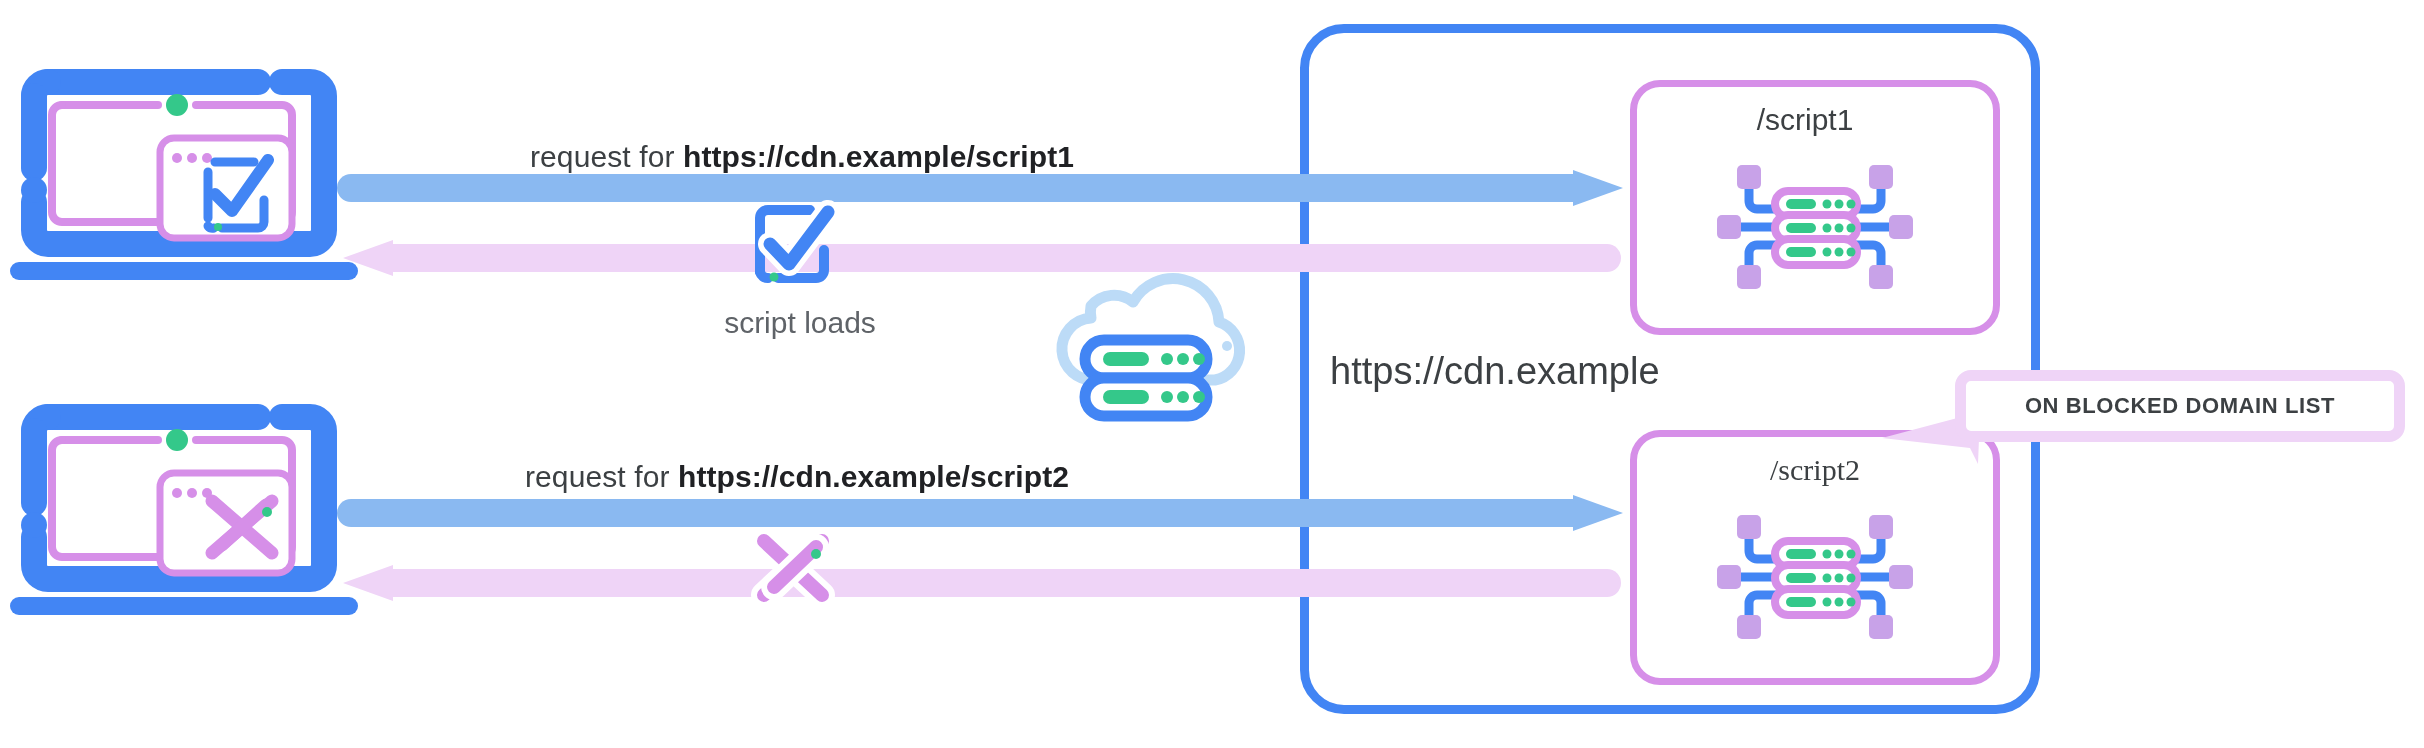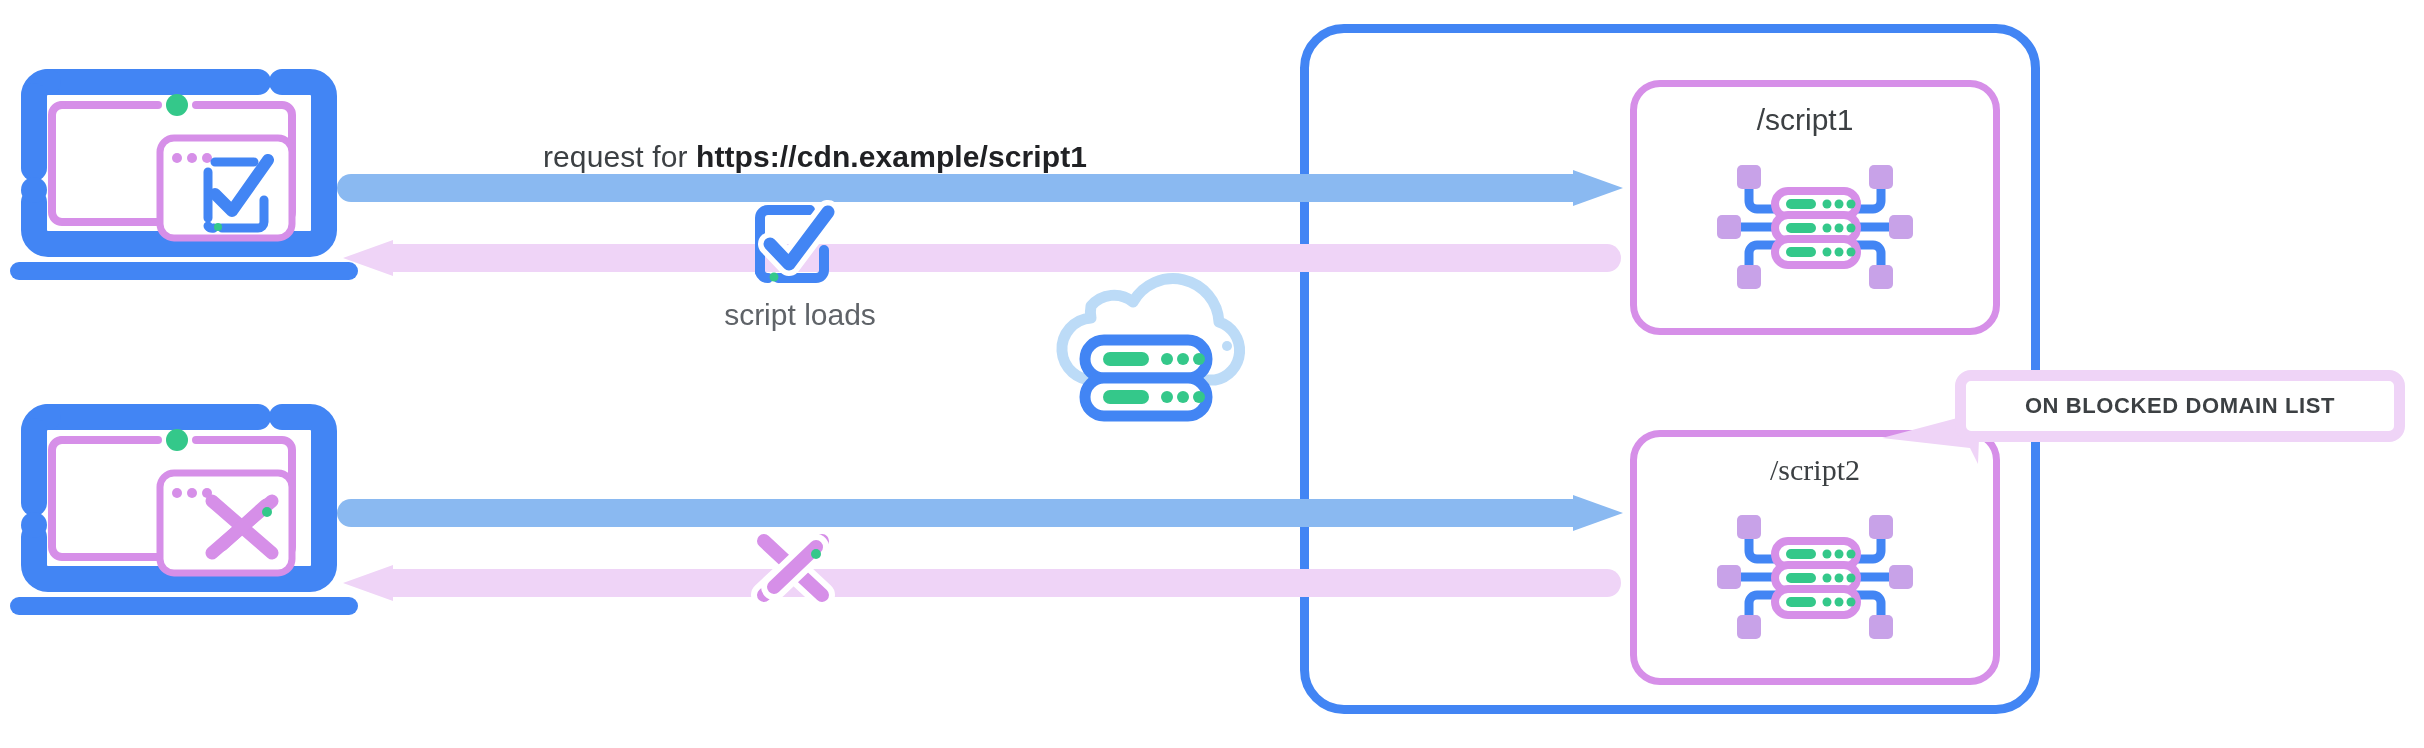--- a/index.html
+++ b/index.html
@@ -21,30 +21,30 @@
   }
   .abs { position: absolute; }
 
   
   .req-label {
     position: absolute;
     font-size: 30px;
     color: #3c4043;
     white-space: nowrap;
     letter-spacing: 0.1px;
-    margin-left: 13px;
   }
   .req-label .strong { font-weight: bold; color: #202124; }
 
   .caption {
     position: absolute;
     font-size: 30px;
     color: #5f6368;
     white-space: nowrap;
     text-align: center;
+    margin-top: 8px;
   }
 
   .cdn-label {
     position: absolute;
     font-size: 38px;
     color: #3c4043;
     white-space: nowrap;
   }
 
   .script-label {
@@ -207,20 +207,23 @@
         <path d="M16 18 H1240" stroke="#8ab9f1" stroke-width="28" stroke-linecap="round" fill="none"></path>
         <path d="M1238 0 L1288 18 L1238 36 Z" fill="#8ab9f1"></path>
       </g>
       <g>
         <path d="M56 88 H1272" stroke="#efd4f7" stroke-width="28" stroke-linecap="round" fill="none"></path>
         <path d="M58 70 L8 88 L58 106 Z" fill="#efd4f7"></path>
       </g>
     </svg>
   </div>
 
+  <div class="req-label" style="left:525px; top:460px;">
+    <span>request for </span><span class="strong">https://cdn.example/script2</span>
+  </div>
 
   <div class="abs" style="left:748px; top:523px; width:90px; height:90px; z-index:10;">
     <svg width="90" height="90" viewBox="0 0 90 90">
       <path d="M16 18 L74 72" stroke="#ffffff" stroke-width="26" stroke-linecap="round" fill="none"></path>
       <path d="M74 18 L16 72" stroke="#ffffff" stroke-width="26" stroke-linecap="round" fill="none"></path>
       <path d="M16 18 L74 72" stroke="#d68fe8" stroke-width="14" stroke-linecap="round" fill="none"></path>
       <path d="M74 18 L16 72" stroke="#d68fe8" stroke-width="14" stroke-linecap="round" fill="none"></path>
       <path d="M26 64 L68 24" stroke="#ffffff" stroke-width="26" stroke-linecap="round" fill="none"></path>
       <path d="M26 64 L68 24" stroke="#d68fe8" stroke-width="14" stroke-linecap="round" fill="none"></path>
       <circle cx="68" cy="31" r="5" fill="#34c88a"></circle>
@@ -243,20 +246,21 @@
       <rect x="30" y="100" width="122" height="38" rx="19" fill="#ffffff" stroke="#4285f4" stroke-width="11"></rect>
       <rect x="48" y="112" width="46" height="14" rx="7" fill="#34c88a"></rect>
       <circle cx="112" cy="119" r="6" fill="#34c88a"></circle>
       <circle cx="128" cy="119" r="6" fill="#34c88a"></circle>
       <circle cx="144" cy="119" r="6" fill="#34c88a"></circle>
     </svg>
   </div>
 
   <div class="cdn-box"></div>
 
+  <div class="cdn-label" style="left:1330px; top:350px;">https://cdn.example</div>
 
   <div class="script-box one">
     <div class="script-label" style="left:0; top:16px; width:336px;">/script1</div>
     <div class="abs" style="left:78px; top:70px; width:200px; height:140px;">
       <svg width="200" height="140" viewBox="0 0 200 140">
 
         <path d="M34 24 V44 a8 8 0 0 0 8 8 H78" stroke="#4285f4" stroke-width="9" fill="none" stroke-linecap="butt"></path>
         <path d="M166 24 V44 a8 8 0 0 1 -8 8 H122" stroke="#4285f4" stroke-width="9" fill="none"></path>
         <path d="M34 116 V96 a8 8 0 0 1 8 -8 H78" stroke="#4285f4" stroke-width="9" fill="none"></path>
         <path d="M166 116 V96 a8 8 0 0 0 -8 -8 H122" stroke="#4285f4" stroke-width="9" fill="none"></path>

